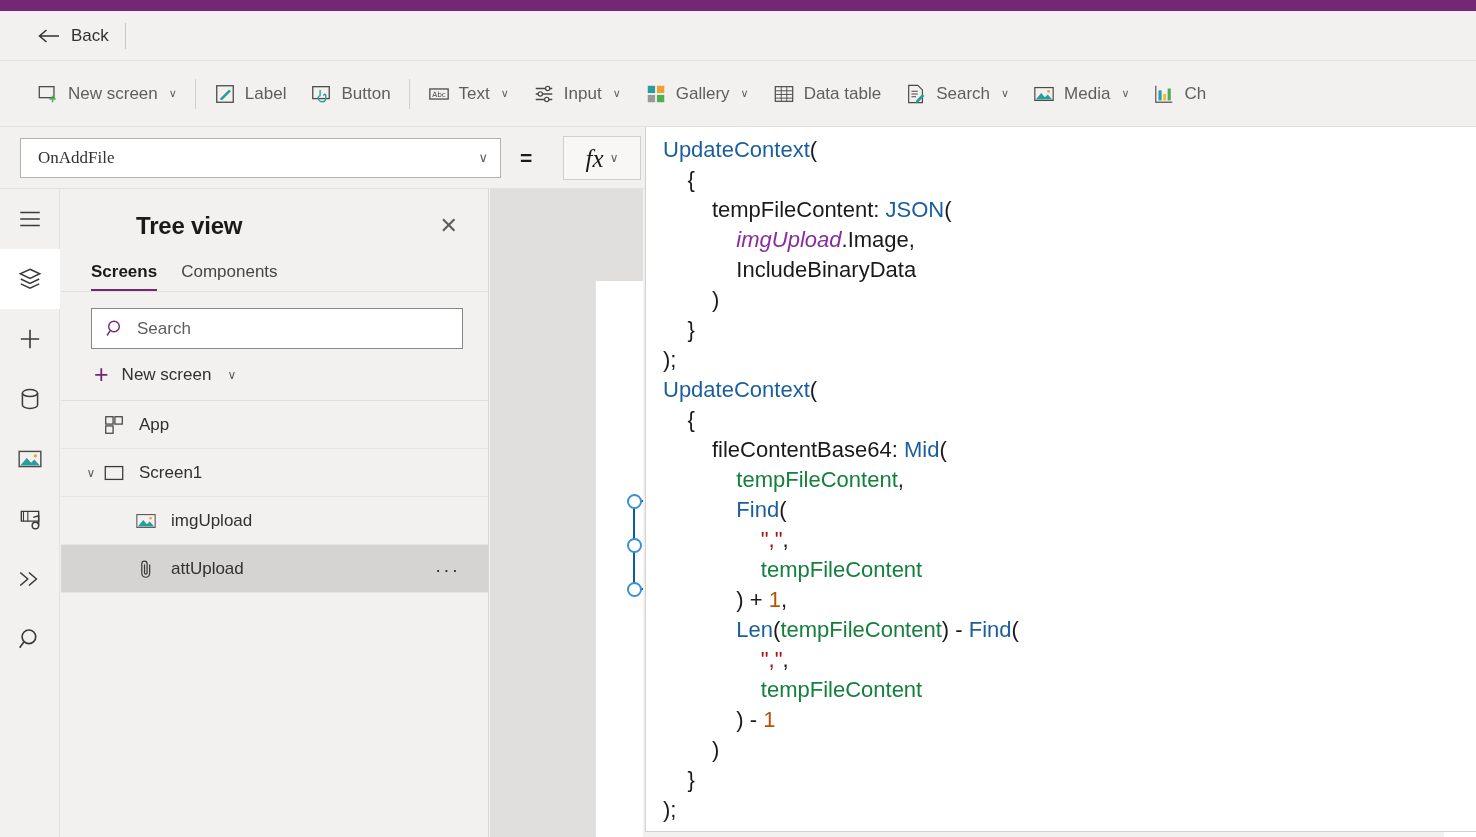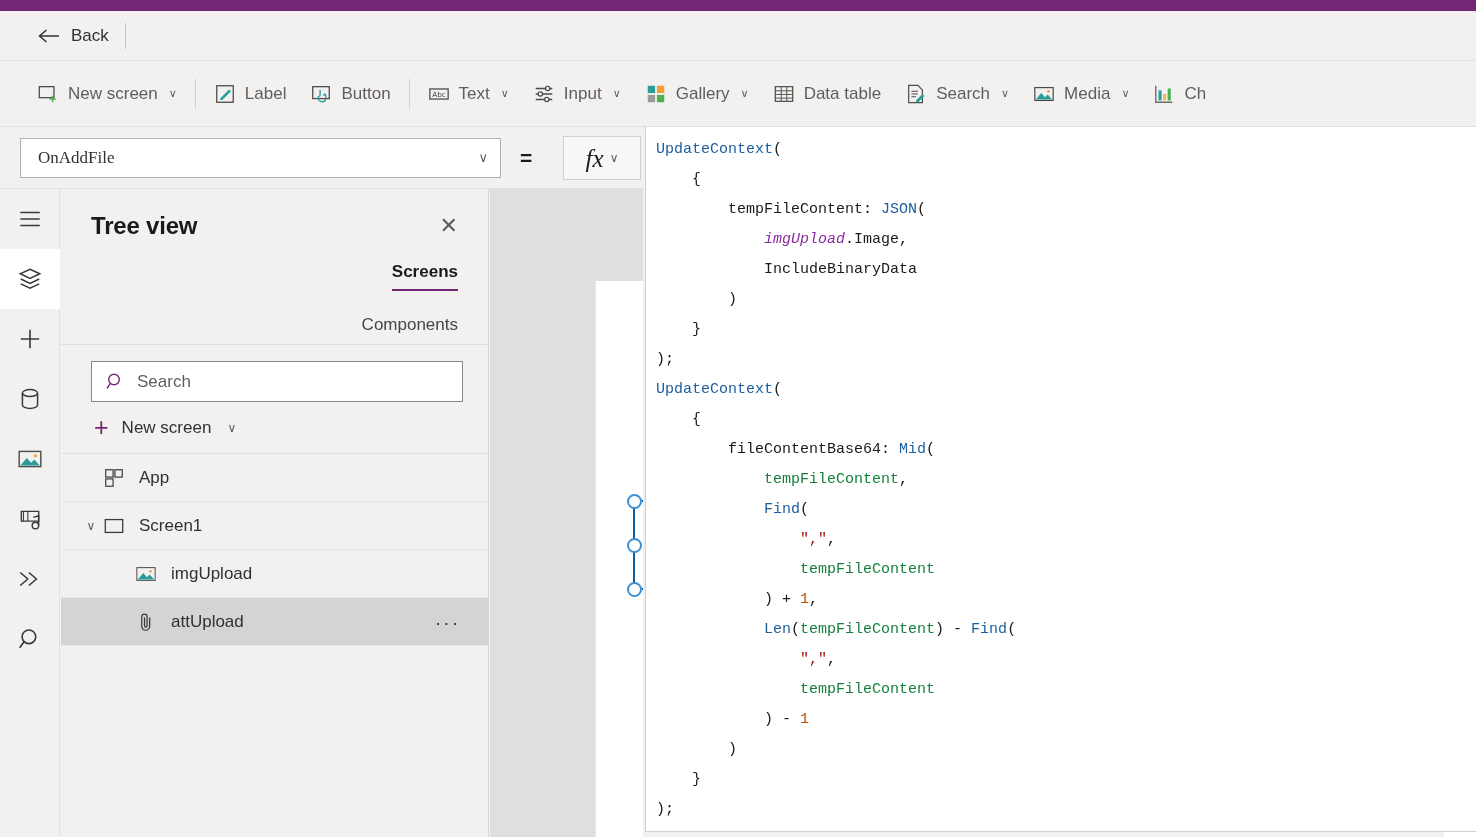--- a/index.html
+++ b/index.html
@@ -133,28 +133,28 @@
   
   .treeview {
     position: absolute; left: 61px; top: 189px;
     width: 428px; height: 648px;
     background: #f2f1f0;
     border-right: 1px solid #d9d7d5;
   }
   .tv-header {
     display: flex; align-items: center; justify-content: space-between;
     padding: 22px 26px 0 30px;
+    margin-left: 45px;
   }
   .tv-title { font-size: 24px; color: #1b1a19; font-weight: 600; letter-spacing: -.2px; }
   .tv-close { font-size: 22px; color: #605e5c; cursor: pointer; line-height: 1; padding: 4px; }
   .tv-tabs {
     display: flex; align-items: flex-end; gap: 24px;
     padding: 0 30px; margin-top: 21px;
     border-bottom: 1px solid #e1dfdd;
-    flex-direction: column;
   }
   .tv-tab {
     position: relative; padding-bottom: 9px;
     font-size: 17px; color: #484644; cursor: pointer;
   }
   .tv-tab.active { font-weight: bold; color: #1b1a19; }
   .tv-tab.active::after {
     content: ""; position: absolute; left: 0; right: 0; bottom: 0;
     height: 2.5px; background: #742774;
   }
@@ -233,24 +233,24 @@
   
   .fpanel {
     position: absolute; left: 645px; top: 127px;
     width: 831px; height: 705px;
     background: #ffffff;
     border-left: 1px solid #d2d0ce;
     border-bottom: 1px solid #d2d0ce;
     overflow: hidden;
   }
   .code {
-    font-family: Liberation Mono, monospace;
-    font-size: 15px;
+    font-family: Liberation Sans, sans-serif;
+    font-size: 22px;
     line-height: 30px;
-    padding: 8px 0 0 10px;
+    padding: 8px 0 0 17px;
     white-space: pre;
     color: #1b1a19;
   }
   .c-fn   { color: #1b5e9e; }
   .c-var  { color: #15803d; }
   .c-ctx  { color: #8a2ca0; font-style: italic; }
   .c-str  { color: #a31515; }
   .c-num  { color: #b5530a; }
   .c-txt  { color: #1b1a19; }
 </style>

